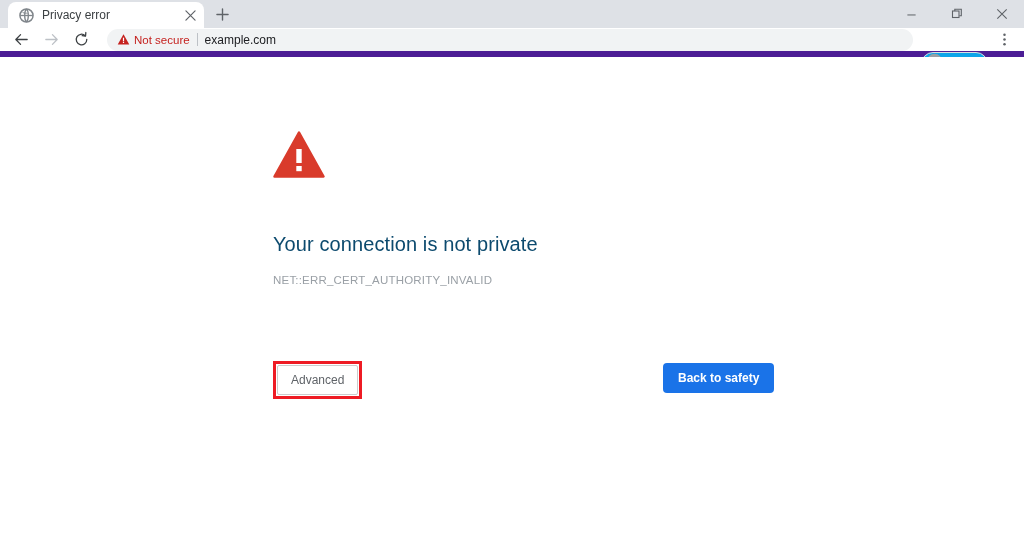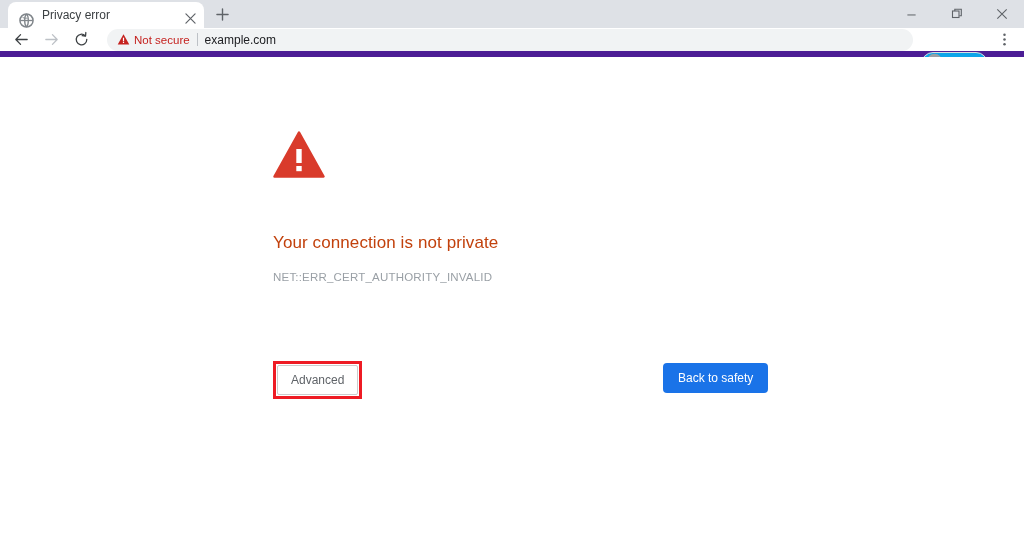--- a/index.html
+++ b/index.html
@@ -34,21 +34,21 @@
     position: relative;
     flex: 0 0 28px;
   }
   .tab {
     width: 196px;
     height: 26px;
     background: #ffffff;
     border-radius: 8px 8px 0 0;
     margin-left: 8px;
     display: flex;
-    align-items: flex-end;
+    align-items: center;
     padding: 0 0 0 10px;
     box-sizing: border-box;
     position: relative;
   }
   .tab-favicon {
     width: 16px;
     height: 16px;
     flex: 0 0 16px;
     display: flex;
     align-items: center;
@@ -200,23 +200,23 @@
     left: 273px;
     top: 74px;
     width: 600px;
   }
   .warn-triangle {
     width: 52px;
     height: 48px;
     margin-bottom: 0;
   }
   .heading {
-    font-size: 17px;
+    font-size: 20px;
     font-weight: normal;
-    color: #c2410c;
+    color: #0c4a6e;
     margin: 54px 0 0 0;
     letter-spacing: 0.1px;
   }
   .paragraph {
     font-size: 13px;
     color: #5f6368;
     line-height: 20px;
     margin: 22px 0 0 0;
     width: 455px;
   }
@@ -267,21 +267,21 @@
   }
   .safety-btn {
     position: absolute;
     left: 390px;
     top: 2px;
     background: #1a73e8;
     color: #ffffff;
     border: none;
     border-radius: 4px;
     font-size: 12px;
-    font-weight: normal;
+    font-weight: bold;
     font-family: "Liberation Sans", sans-serif;
     padding: 8px 15px;
     cursor: pointer;
   }
 </style>
 </head>
 <body>
 
 <div class="browser">
 

